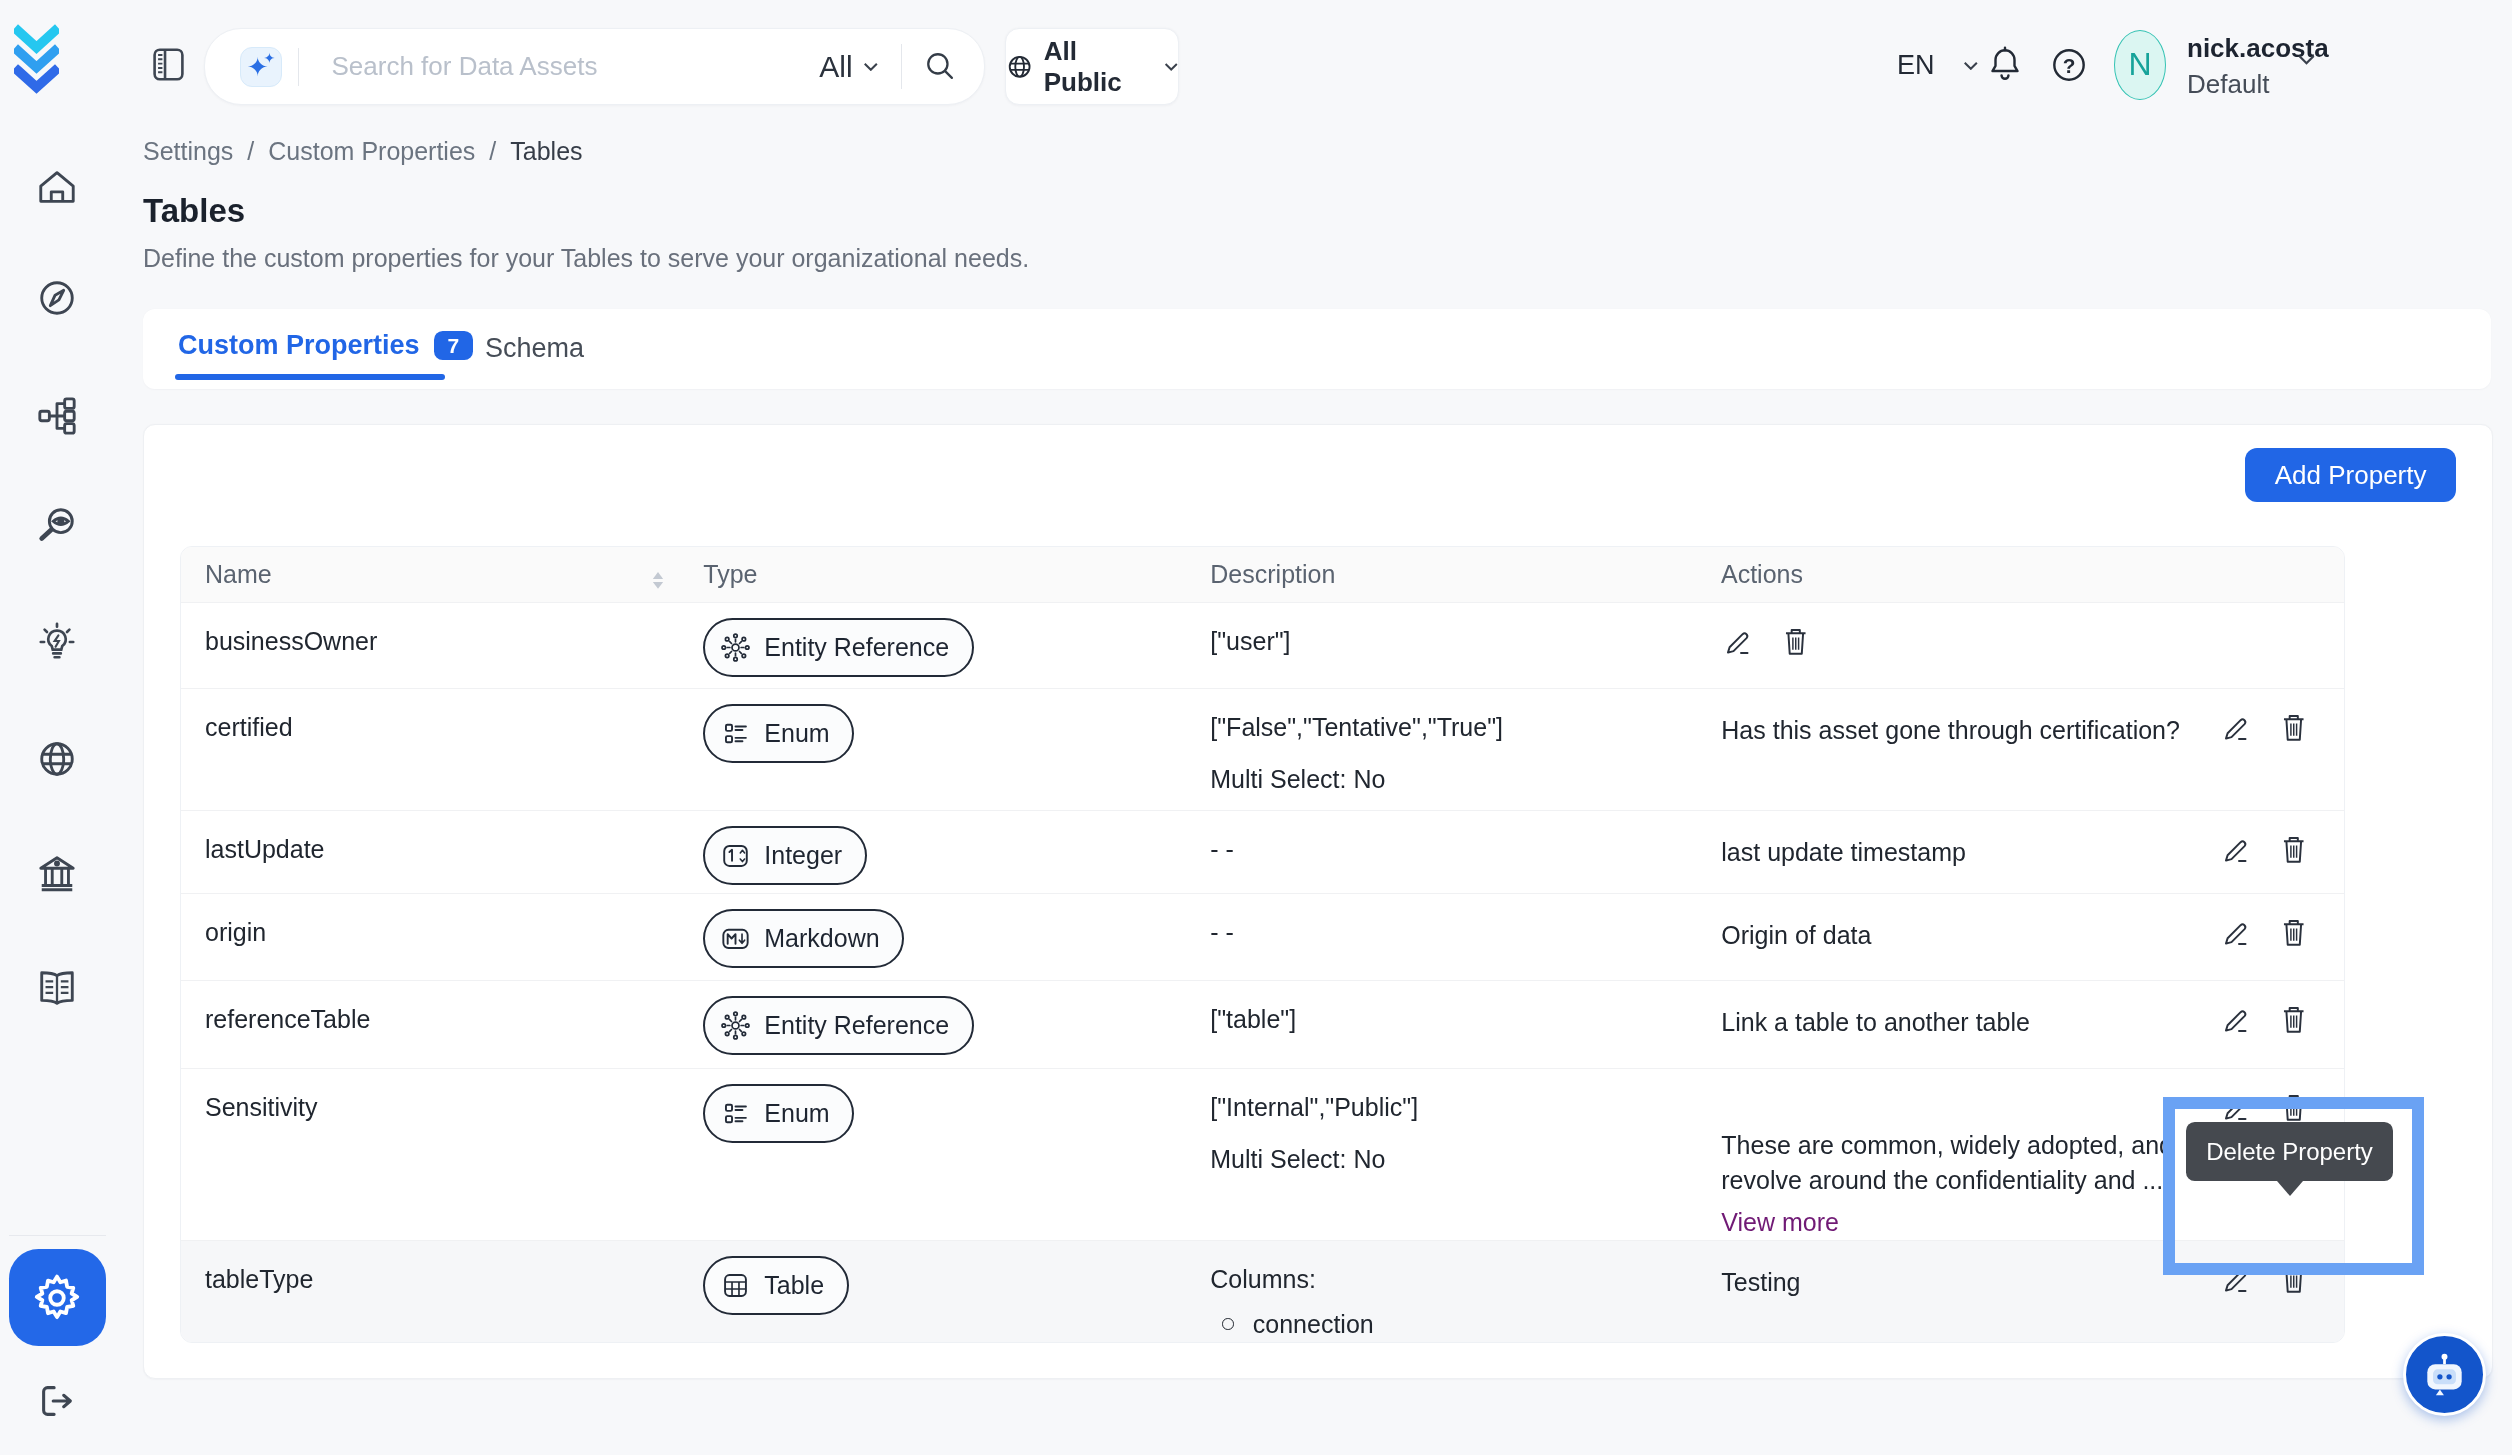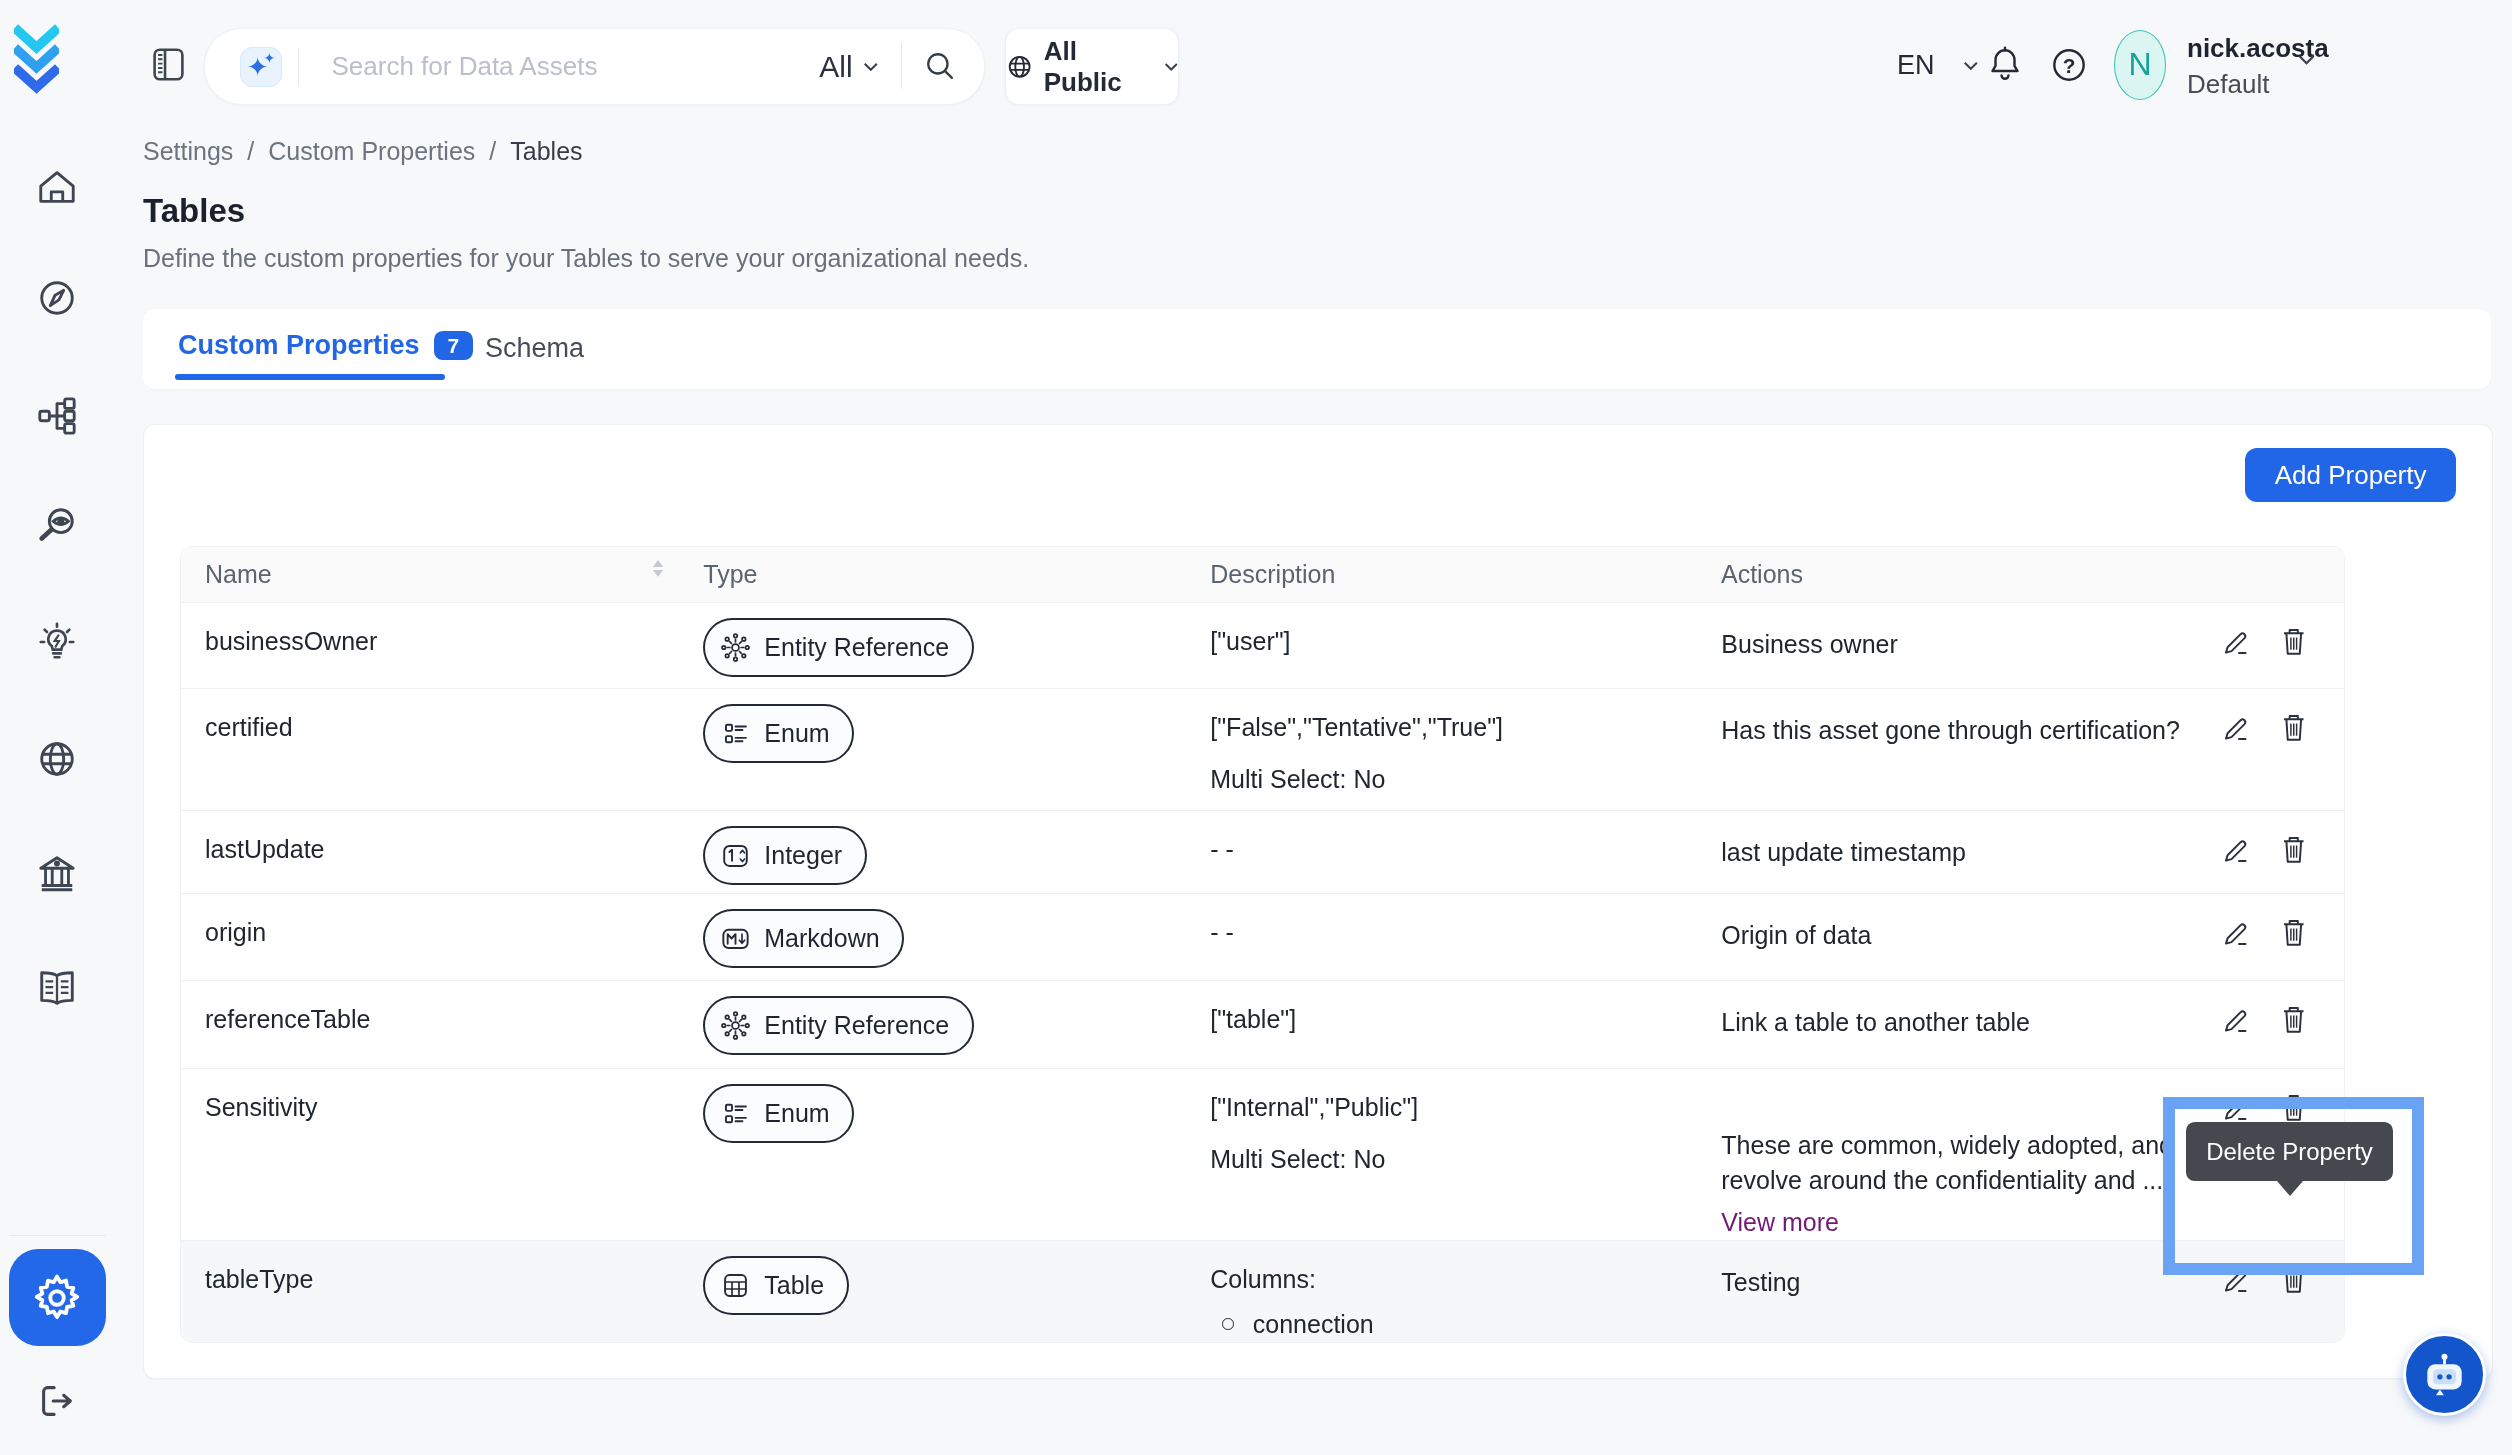--- a/index.html
+++ b/index.html
@@ -71,21 +71,21 @@
   .row{display:flex;background:#fff;}
   .row + .row{border-top:0.9px solid #f0f1f3;}
   .row.hl{background:#f6f7f9;}
   .c{box-sizing:border-box;flex:0 0 auto;padding:24px 17.3px 0 17.3px;color:#20262f;}
   .c-name{width:505px;padding-left:24px;}
   .c-type{width:507px;padding-top:14.7px;}
   .c-conf{width:511px;}
   .c-desc{width:498px;white-space:pre-line;line-height:35px;}
   .c-act{width:142px;display:flex;gap:28px;padding:22.5px 0 0 19px;color:#2a313d;text-align:center;}
   .hdr .c{padding-top:0;color:#5a6370;}
-  .hdr .c-name{display:flex;align-items:flex-start;justify-content:space-between;padding-right:22.5px;}
+  .hdr .c-name{display:flex;align-items:flex-end;justify-content:space-between;padding-right:22.5px;}
   .hdr .c-act{padding-top:0;align-items:center;justify-content:center;padding-left:0;}
   .sort{display:flex;flex-direction:column;gap:1.7px;color:#c3c9d2;}
   .pill{display:inline-flex;align-items:center;gap:12px;height:55px;padding:0 22.5px 0 14px;
       border:2.2px solid #222a37;border-radius:29.5px;background:#fbfcfd;color:#1e2531;}
   .cfg2{margin-top:22.5px;}
   .viewmore{color:#701a75;cursor:pointer;margin-top:7px;display:inline-block;}
   .cfg-list{margin-top:12px;}
   .cfg-li{display:flex;align-items:center;gap:19px;margin:5.2px 0 0 12px;line-height:36px;}
   .cfg-li .dot{width:9.5px;height:9.5px;border:1.7px solid #20262f;border-radius:50%;flex:0 0 auto;}
   .icon-btn{cursor:pointer;}
@@ -321,21 +321,20 @@
                 <circle cx="32.5" cy="19" r="2"></circle>
               <circle cx="9.4" cy="9.4" r="2"></circle>
                 <circle cx="28.6" cy="9.4" r="2"></circle>
                 <circle cx="9.4" cy="28.6" r="2"></circle>
                 <circle cx="28.6" cy="28.6" r="2"></circle>
             </svg>
             <span>Entity Reference</span>
           </span>
         </div>
         <div class="c c-conf">["user"]</div>
-        <div class="c c-desc">Business owner</div>
         <div class="c c-act">
           <span class="icon-btn">
             <svg width="29.5" height="31" viewBox="0 0 36 38" fill="none" stroke="currentColor" stroke-width="2.4" stroke-linejoin="round">
                 <path d="M8 26 L24 10 a3.4 3.4 0 0 1 4.8 4.8 L12.8 30.8 L6 32.6 Z"></path>
                 <path d="M22 33 h8" stroke-linecap="round"></path>
               </svg>
           </span>
           <span class="icon-btn">
             <svg width="29.5" height="31" viewBox="0 0 36 38" fill="none" stroke="currentColor" stroke-width="2.4" stroke-linejoin="round">
                 <path d="M6 9 H30 M13 9 V5 H23 V9 M9 9 l1.6 25 H25.4 L27 9"></path>

